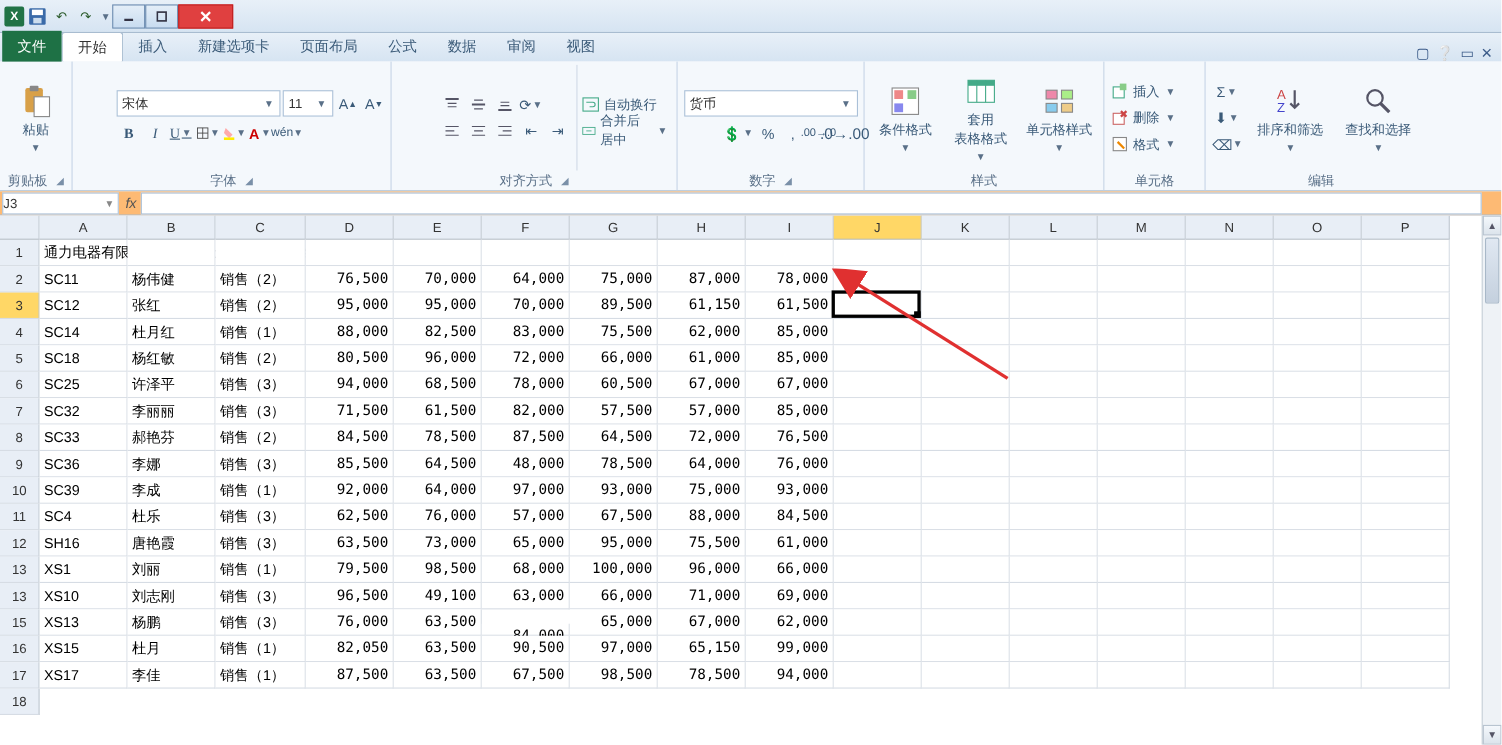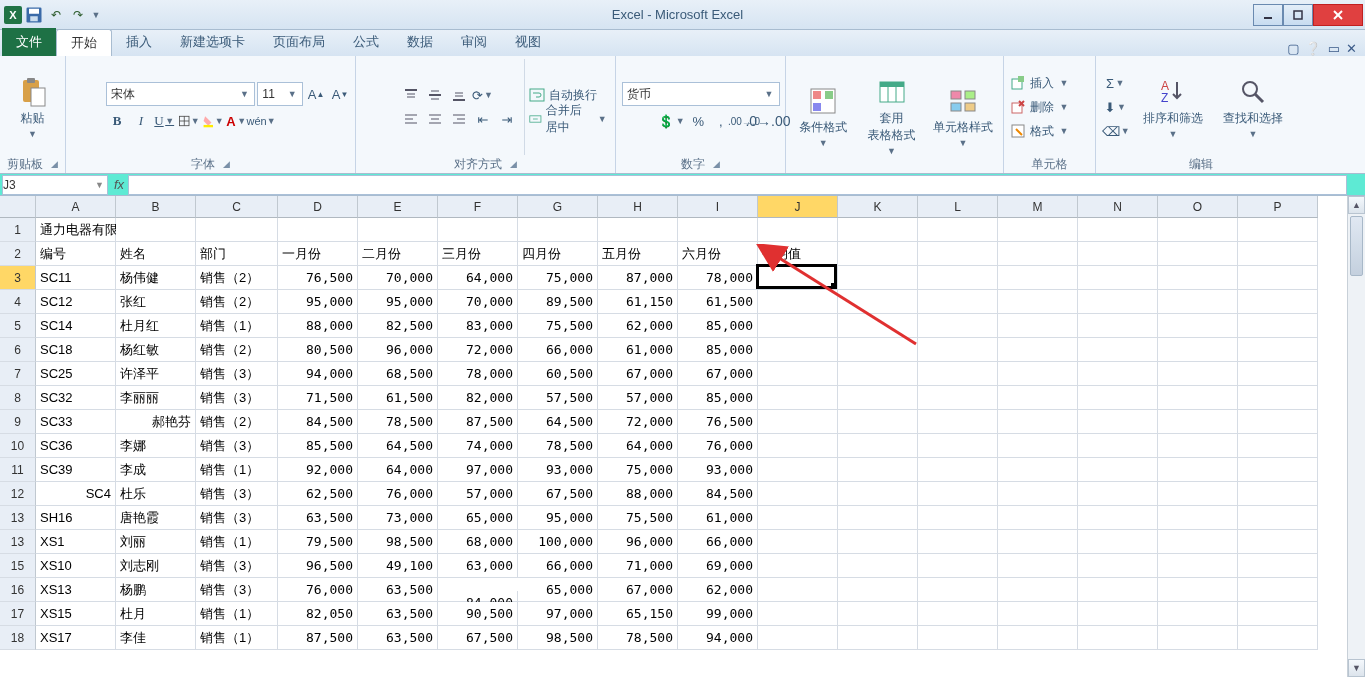--- a/index.html
+++ b/index.html
@@ -37,21 +37,21 @@
 .ctrl { height: 24px; border: 1px solid #aac0d8; background: #fff; font-size: 12px; color:#333; display:flex; align-items:center; padding:0 4px;}
 .dd { width:12px; text-align:center; color:#5a7088; font-size:9px;}
 .tbtn { width: 22px; height: 22px; display: flex; align-items: center; justify-content: center; font-size: 13px; color:#3a5a78; }
 .tbtn.b { font-weight:bold; font-family:'Times New Roman';}
 .tbtn.i { font-style:italic; font-family:'Times New Roman';}
 .tbtn.u { text-decoration:underline; font-family:'Times New Roman';}
 .tbtn svg { width:16px; height:16px; }
 .midrow { height:22px; display:flex; align-items:center; gap:4px; font-size:12px; color:#3a5a78;}
 
 
-.fbar { height: 22px; border-bottom: 1px solid #a8bcd0; display: flex; align-items:center; background:#5eead4;}
+.fbar { height: 22px; border-bottom: 1px solid #a8bcd0; display: flex; align-items:center; background:#fdba74;}
 .namebox { width: 106px; height: 20px; border: 1px solid #aac0d8; background:#fff; margin:0 2px; font-size:12px; display:flex; align-items:center; justify-content:center; color:#333;}
 .namebox .ddn { margin-left:auto; font-size:9px; color:#888; padding-right:3px;}
 .fx-btns { display:flex; gap:2px; padding:0 4px; align-items:center; color:#888;}
 .fx { font-style:italic; font-size:13px; color:#555;}
 .finput { flex:1; height:20px; border:1px solid #aac0d8; background:#fff; margin-right:18px;}
 
 
 .grid-wrap { position:relative; height: calc(677px - 30px - 26px - 118px - 22px); overflow:hidden; background:#fff;}
 .corner { position:absolute; left:0; top:0; width:36px; height:22px; background:#e8eef6; border-right:1px solid #c0c8d0; border-bottom:1px solid #b0b8c0;}
 .colheads { position:absolute; left:36px; top:0; height:22px; display:flex;}
@@ -85,21 +85,20 @@
         <svg viewBox="0 0 16 16">
           <rect x="2" y="2" width="12" height="12" fill="#3a6aa8" rx="1"></rect>
           <rect x="4" y="3" width="8" height="4" fill="#fff"></rect>
           <rect x="5" y="9" width="6" height="4" fill="#cde"></rect>
         </svg>
       </div>
     <div class="qat-icon">↶</div>
     <div class="qat-icon">↷</div>
     <div class="qat-icon dd">▼</div>
   </div>
-  <div class="title-center">Excel - Microsoft Excel</div>
   <div class="winbtns">
     <div class="winbtn">
         <svg width="10" height="10">
           <line x1="1" y1="8" x2="9" y2="8" stroke="#334" stroke-width="2"></line>
         </svg>
       </div>
     <div class="winbtn">
         <svg width="10" height="10">
           <rect x="1" y="1" width="8" height="8" fill="none" stroke="#334" stroke-width="1.5"></rect>
         </svg>
@@ -326,20 +325,23 @@
         <svg viewBox="0 0 32 32">
             <rect x="4" y="6" width="10" height="8" fill="#e8a" stroke="#888"></rect>
             <rect x="18" y="6" width="10" height="8" fill="#ae8" stroke="#888"></rect>
             <rect x="4" y="18" width="10" height="8" fill="#8ce" stroke="#888"></rect>
             <rect x="18" y="18" width="10" height="8" fill="#ec8" stroke="#888"></rect>
           </svg>
         <span>单元格样式</span>
           <span class="dd">▼</span>
       </div>
     </div>
+    <div class="group-label">
+        <span>样式</span>
+      </div>
   </div>
 
   <div class="group" style="width:92px;">
     <div class="group-body col" style="padding:4px 2px; gap:2px;">
       <div class="midrow">
           <svg width="16" height="16">
             <rect x="2" y="4" width="10" height="10" fill="#fff" stroke="#4a8"></rect>
             <rect x="8" y="1" width="6" height="6" fill="#8c8"></rect>
           </svg>
           <span>插入</span>
@@ -463,38 +465,20 @@
         <div class="cell" style="width: 80px;"></div>
         <div class="cell" style="width: 80px;"></div>
         <div class="cell" style="width: 80px;"></div>
         <div class="cell" style="width: 80px;"></div>
         <div class="cell" style="width: 80px;"></div>
         <div class="cell" style="width: 80px;"></div>
         <div class="cell" style="width: 80px;"></div>
         <div class="cell" style="width: 80px;"></div>
       </div>
       <div class="crow">
-        <div class="cell" style="width: 80px;">编号</div>
-        <div class="cell" style="width: 80px;">姓名</div>
-        <div class="cell" style="width: 82px;">部门</div>
-        <div class="cell" style="width: 80px;">一月份</div>
-        <div class="cell" style="width: 80px;">二月份</div>
-        <div class="cell" style="width: 80px;">三月份</div>
-        <div class="cell" style="width: 80px;">四月份</div>
-        <div class="cell" style="width: 80px;">五月份</div>
-        <div class="cell" style="width: 80px;">六月份</div>
-        <div class="cell" style="width: 80px;">平均值</div>
-        <div class="cell" style="width: 80px;"></div>
-        <div class="cell" style="width: 80px;"></div>
-        <div class="cell" style="width: 80px;"></div>
-        <div class="cell" style="width: 80px;"></div>
-        <div class="cell" style="width: 80px;"></div>
-        <div class="cell" style="width: 80px;"></div>
-      </div>
-      <div class="crow">
         <div class="cell" style="width: 80px;">SC11</div>
         <div class="cell" style="width: 80px;">杨伟健</div>
         <div class="cell" style="width: 82px;">销售（2）</div>
         <div class="cell num" style="width: 80px;">76,500</div>
         <div class="cell num" style="width: 80px;">70,000</div>
         <div class="cell num" style="width: 80px;">64,000</div>
         <div class="cell num" style="width: 80px;">75,000</div>
         <div class="cell num" style="width: 80px;">87,000</div>
         <div class="cell num" style="width: 80px;">78,000</div>
         <div class="cell" style="width: 80px;"></div>
@@ -590,21 +574,21 @@
         <div class="cell" style="width: 80px;"></div>
         <div class="cell" style="width: 80px;"></div>
         <div class="cell" style="width: 80px;"></div>
         <div class="cell" style="width: 80px;"></div>
         <div class="cell" style="width: 80px;"></div>
         <div class="cell" style="width: 80px;"></div>
         <div class="cell" style="width: 80px;"></div>
       </div>
       <div class="crow">
         <div class="cell" style="width: 80px;">SC33</div>
-        <div class="cell" style="width: 80px; text-align: right;">郝艳芬</div>
+        <div class="cell" style="width: 80px;">郝艳芬</div>
         <div class="cell" style="width: 82px;">销售（2）</div>
         <div class="cell num" style="width: 80px;">84,500</div>
         <div class="cell num" style="width: 80px;">78,500</div>
         <div class="cell num" style="width: 80px;">87,500</div>
         <div class="cell num" style="width: 80px;">64,500</div>
         <div class="cell num" style="width: 80px;">72,000</div>
         <div class="cell num" style="width: 80px;">76,500</div>
         <div class="cell" style="width: 80px;"></div>
         <div class="cell" style="width: 80px;"></div>
         <div class="cell" style="width: 80px;"></div>
@@ -612,21 +596,21 @@
         <div class="cell" style="width: 80px;"></div>
         <div class="cell" style="width: 80px;"></div>
         <div class="cell" style="width: 80px;"></div>
       </div>
       <div class="crow">
         <div class="cell" style="width: 80px;">SC36</div>
         <div class="cell" style="width: 80px;">李娜</div>
         <div class="cell" style="width: 82px;">销售（3）</div>
         <div class="cell num" style="width: 80px;">85,500</div>
         <div class="cell num" style="width: 80px;">64,500</div>
-        <div class="cell num" style="width: 80px;">74,000</div>
+        <div class="cell num" style="width: 80px;">48,000</div>
         <div class="cell num" style="width: 80px;">78,500</div>
         <div class="cell num" style="width: 80px;">64,000</div>
         <div class="cell num" style="width: 80px;">76,000</div>
         <div class="cell" style="width: 80px;"></div>
         <div class="cell" style="width: 80px;"></div>
         <div class="cell" style="width: 80px;"></div>
         <div class="cell" style="width: 80px;"></div>
         <div class="cell" style="width: 80px;"></div>
         <div class="cell" style="width: 80px;"></div>
         <div class="cell" style="width: 80px;"></div>
@@ -643,21 +627,21 @@
         <div class="cell num" style="width: 80px;">93,000</div>
         <div class="cell" style="width: 80px;"></div>
         <div class="cell" style="width: 80px;"></div>
         <div class="cell" style="width: 80px;"></div>
         <div class="cell" style="width: 80px;"></div>
         <div class="cell" style="width: 80px;"></div>
         <div class="cell" style="width: 80px;"></div>
         <div class="cell" style="width: 80px;"></div>
       </div>
       <div class="crow">
-        <div class="cell" style="width: 80px; text-align: right;">SC4</div>
+        <div class="cell" style="width: 80px;">SC4</div>
         <div class="cell" style="width: 80px;">杜乐</div>
         <div class="cell" style="width: 82px;">销售（3）</div>
         <div class="cell num" style="width: 80px;">62,500</div>
         <div class="cell num" style="width: 80px;">76,000</div>
         <div class="cell num" style="width: 80px;">57,000</div>
         <div class="cell num" style="width: 80px;">67,500</div>
         <div class="cell num" style="width: 80px;">88,000</div>
         <div class="cell num" style="width: 80px;">84,500</div>
         <div class="cell" style="width: 80px;"></div>
         <div class="cell" style="width: 80px;"></div>

